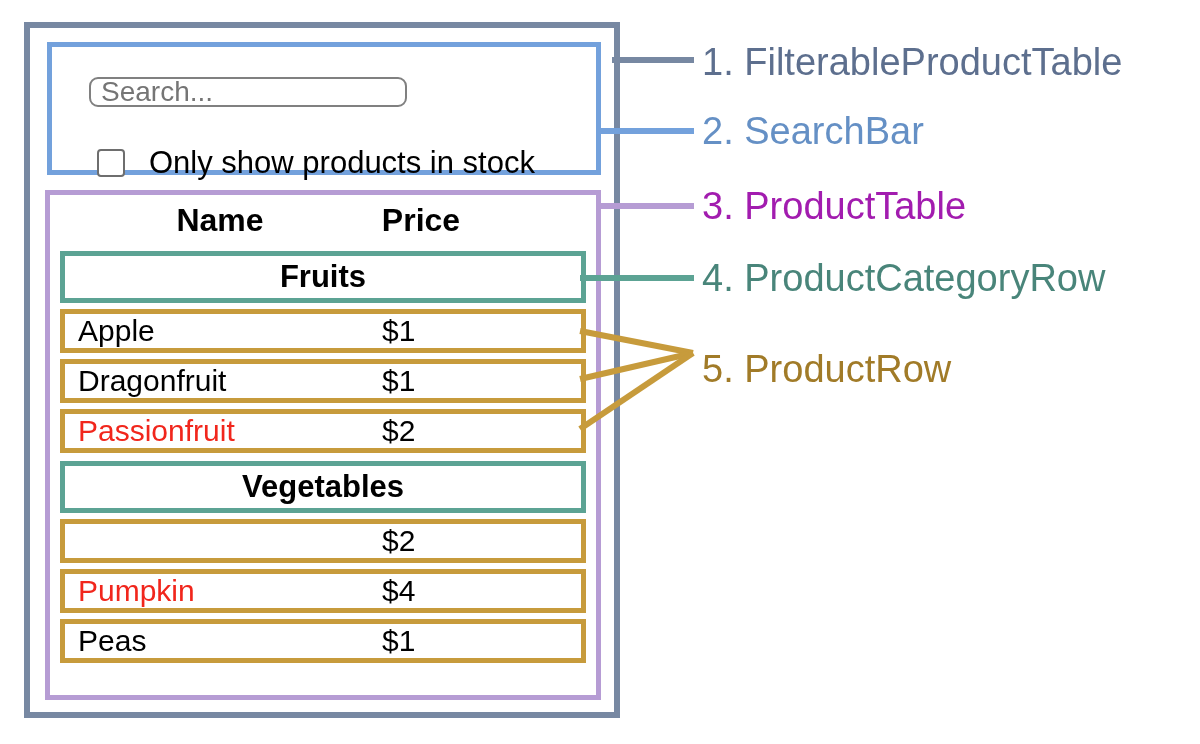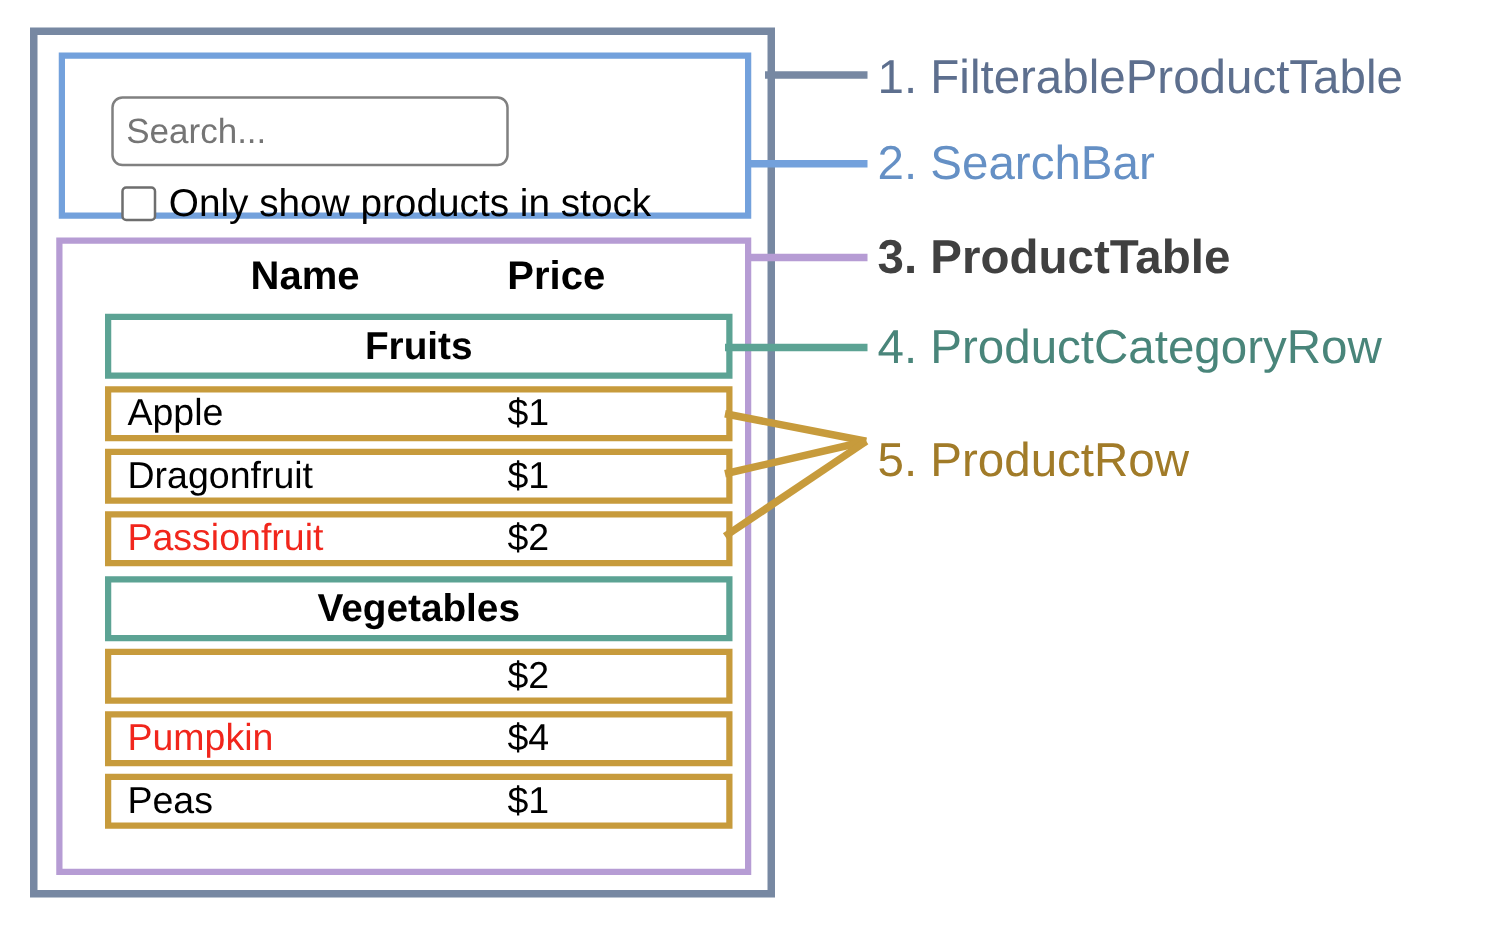--- a/index.html
+++ b/index.html
@@ -25,37 +25,37 @@
     position: absolute;
     left: 47px; top: 42px;
     width: 554px; height: 133px;
     border: 5px solid var(--search-border);
     box-sizing: border-box;
     background: #ffffff;
   }
   .search-input {
     position: absolute;
     left: 37px; top: 30px;
-    width: 318px; height: 56px;
+    width: 318px; height: 30px;
     box-sizing: border-box;
     border: 2px solid var(--input-border);
     border-radius: 9px;
     font-family: "Liberation Sans", sans-serif;
     font-size: 28px;
     padding: 0 0 0 10px;
     color: #000000;
     outline: none;
   }
   .search-input::placeholder { color: var(--placeholder); opacity: 1; }
   .stock-row {
     position: absolute;
     left: 45px; top: 99px;
     display: flex;
     align-items: center;
-    gap: 10px;
+    gap: 24px;
     cursor: default;
   }
   .checkbox {
     width: 28px; height: 28px;
     box-sizing: border-box;
     border: 2px solid #6e6e6e;
     border-radius: 4px;
     background: #ffffff;
     flex: 0 0 auto;
   }
@@ -66,21 +66,20 @@
     line-height: 34px;
   }
 
   .product-table-box {
     position: absolute;
     left: 45px; top: 190px;
     width: 556px; height: 510px;
     border: 5px solid var(--table-border);
     box-sizing: border-box;
     background: #ffffff;
-    padding-left: 24px;
   }
   .table-header {
     position: relative;
     height: 50px;
   }
   .header-cell {
     position: absolute;
     top: 0;
     width: 200px;
     text-align: center;
@@ -211,18 +210,18 @@
         <div class="product-row">
           <span class="cell-name">Peas</span>
           <span class="cell-price">$1</span>
         </div>
       </div>
   </div>
 
   <div id="labels">
       <div class="anno anno-1" style="color: rgb(93, 111, 142);">1. FilterableProductTable</div>
       <div class="anno anno-2" style="color: rgb(101, 144, 197);">2. SearchBar</div>
-      <div class="anno anno-3" style="color: #404040; font-weight: bold;">3. ProductTable</div>
+      <div class="anno anno-3" style="color: #a21caf;">3. ProductTable</div>
       <div class="anno anno-4" style="color: rgb(73, 133, 122);">4. ProductCategoryRow</div>
       <div class="anno anno-5" style="color: rgb(161, 123, 40); margin-top: 17px;">5. ProductRow</div>
     </div>
 
 </div>
 
 </body></html>

